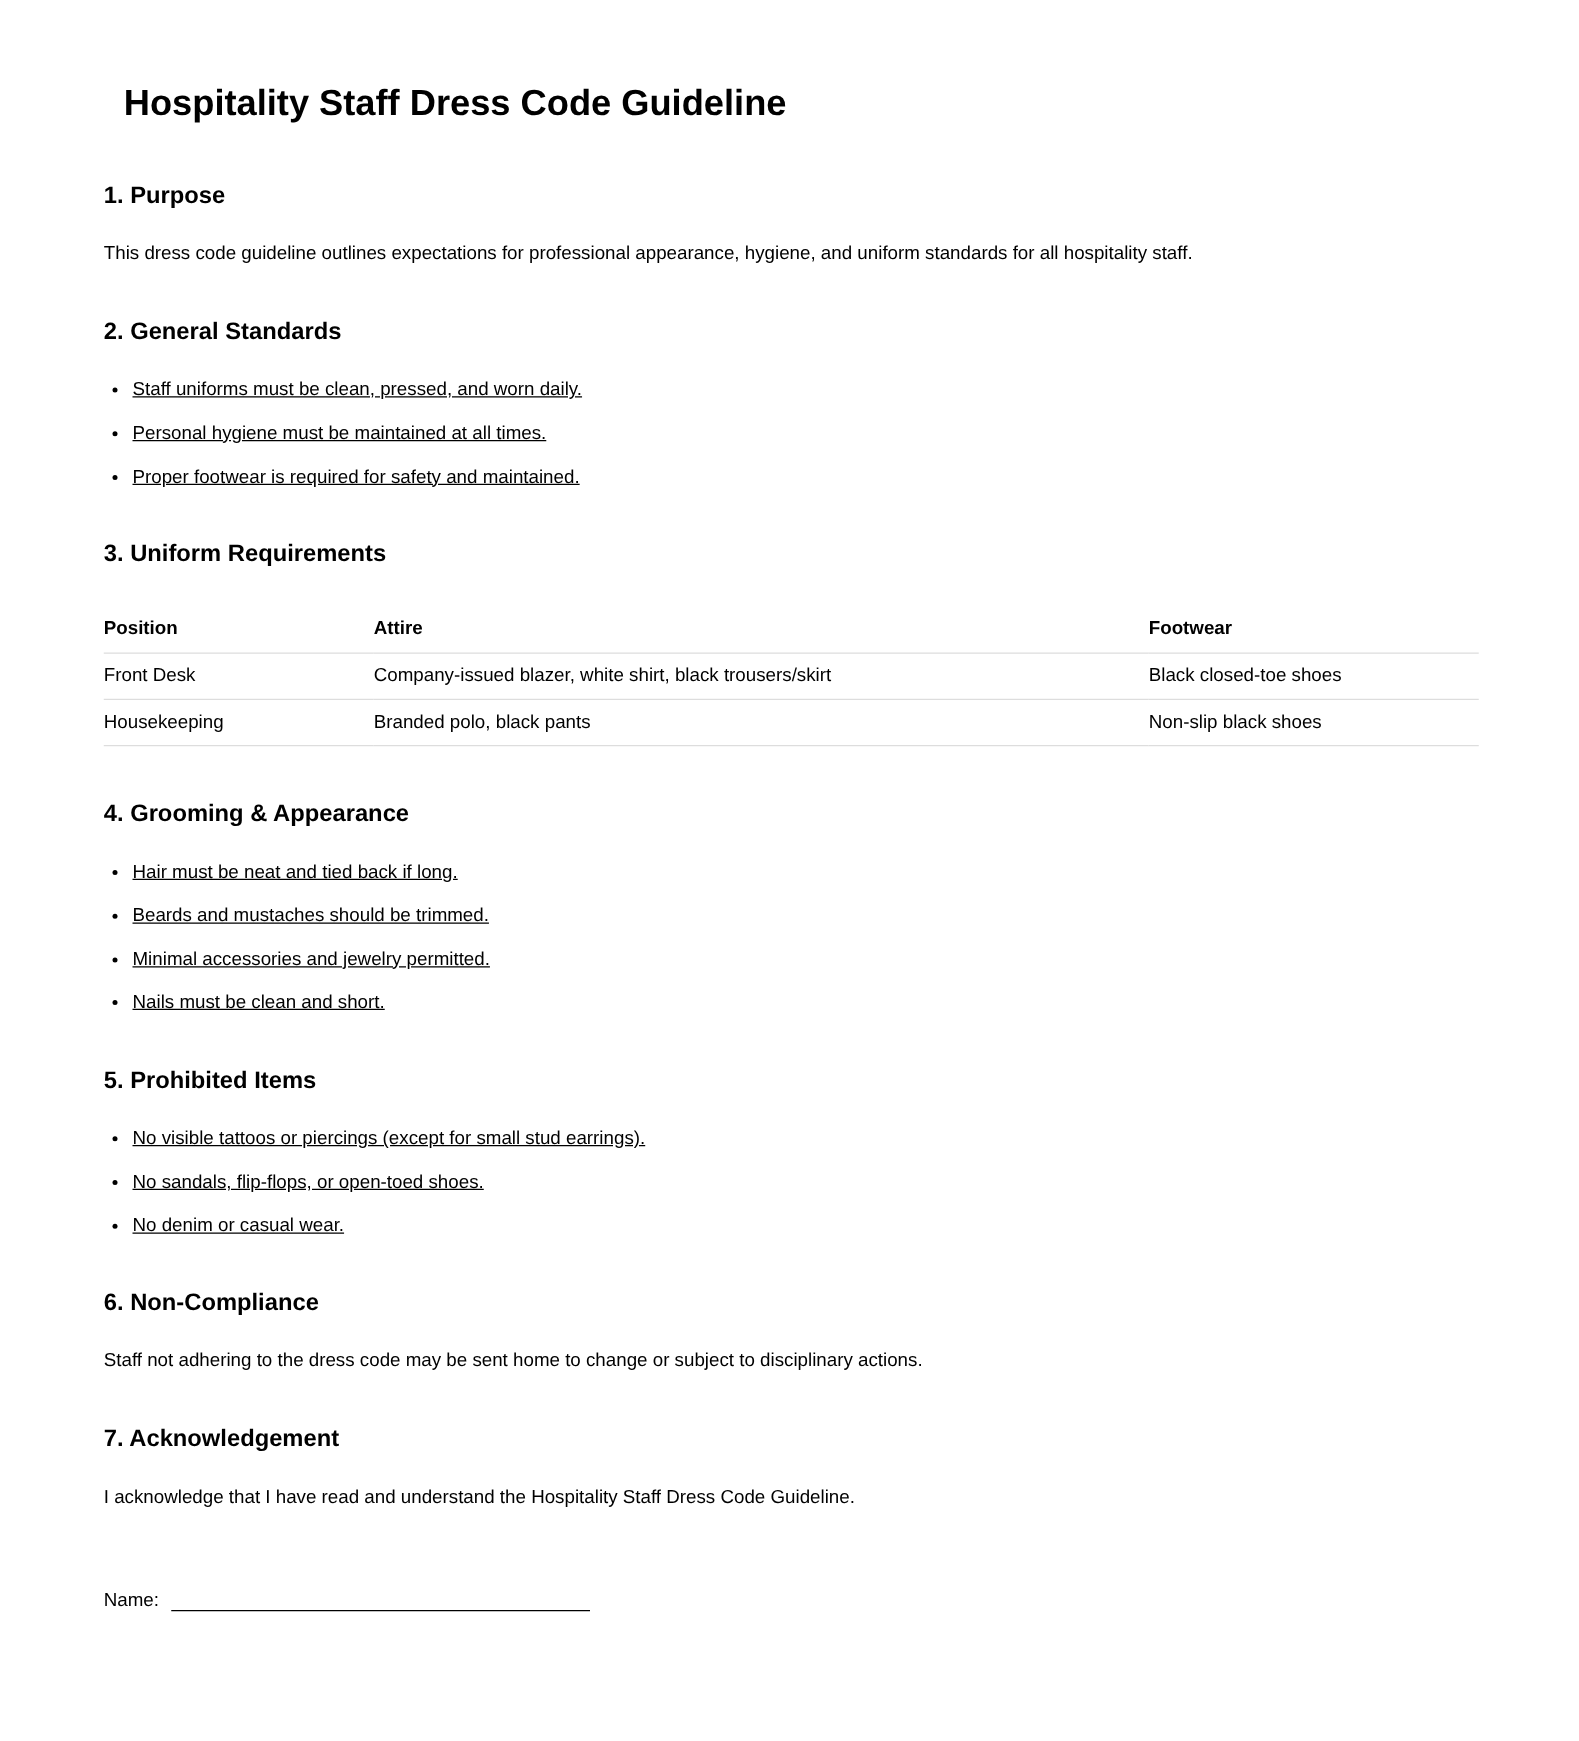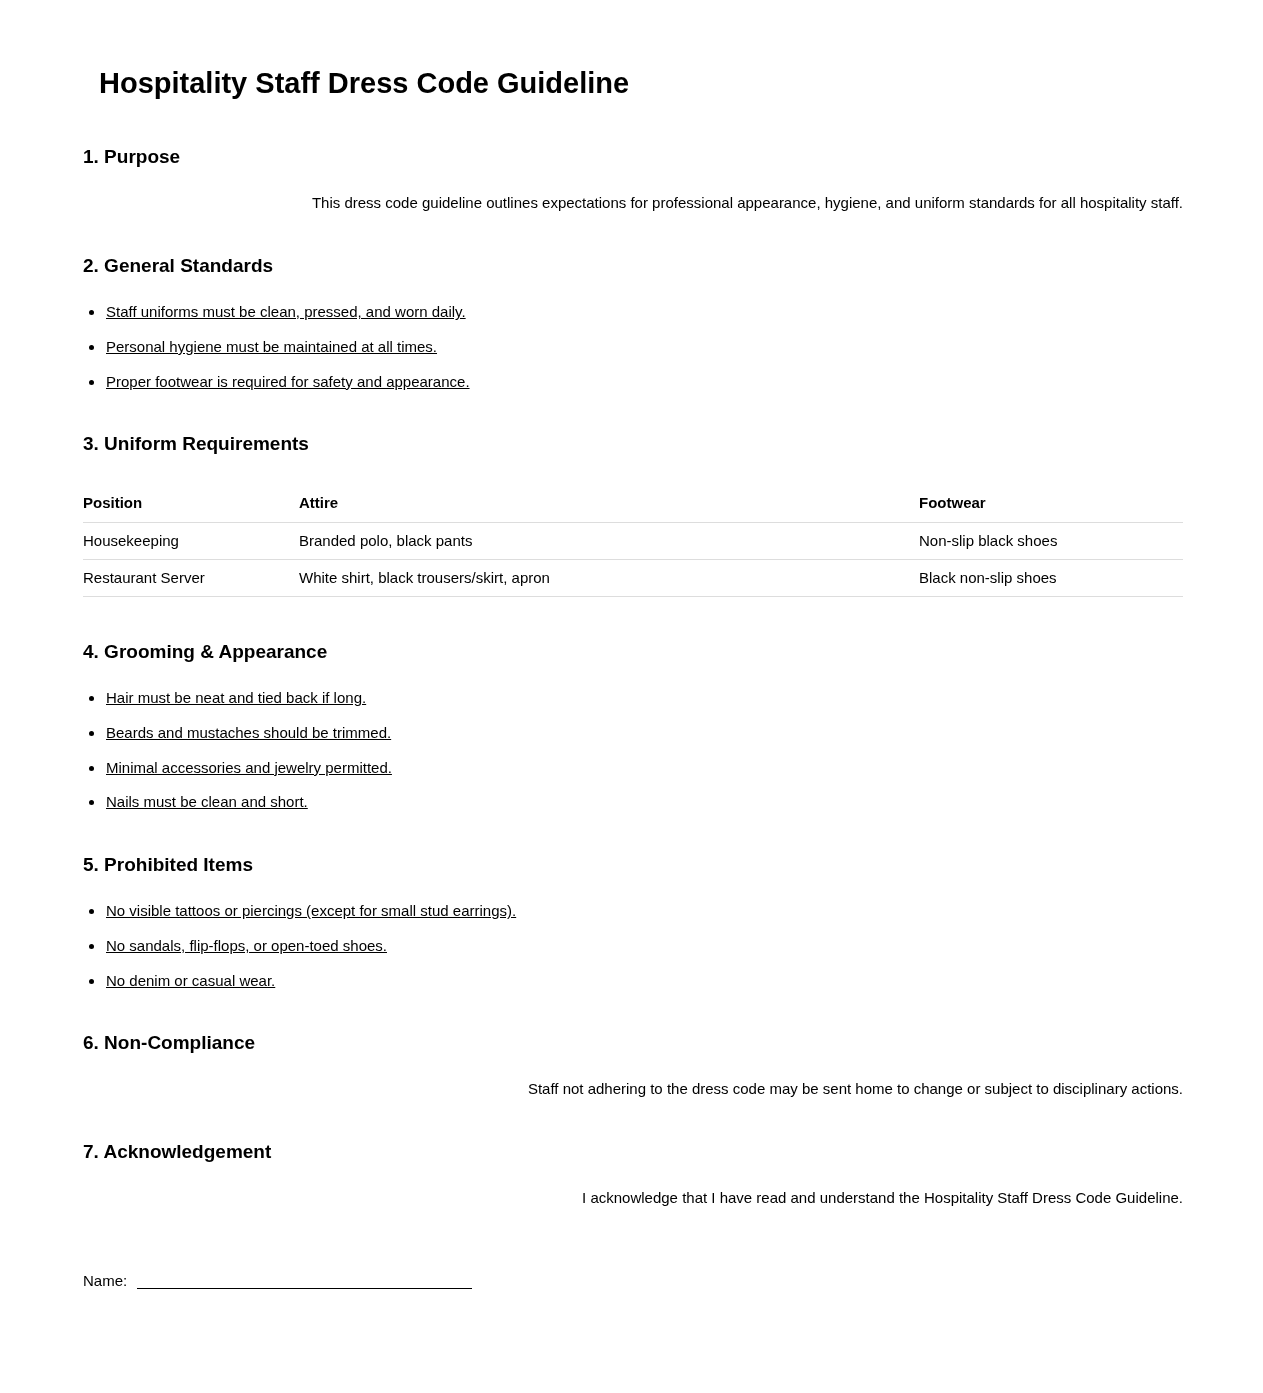--- a/index.html
+++ b/index.html
@@ -20,21 +20,20 @@
   h2 {
     font-size: 19px;
     font-weight: bold;
     margin: 45px 0 28px 0;
     line-height: 1.05;
   }
   p {
     font-size: 15px;
     margin: 0;
     line-height: 1.05;
-    text-align: right;
   }
   ul {
     margin: 0;
     padding-left: 22px;
     font-size: 15px;
     text-decoration: underline;
   }
   li {
     margin: 0 0 19px 0;
     line-height: 1.05;
@@ -80,47 +79,47 @@
 
 <h1>Hospitality Staff Dress Code Guideline</h1>
 
 <h2>1. Purpose</h2>
 <p>This dress code guideline outlines expectations for professional appearance, hygiene, and uniform standards for all hospitality staff.</p>
 
 <h2>2. General Standards</h2>
 <ul>
   <li>Staff uniforms must be clean, pressed, and worn daily.</li>
   <li>Personal hygiene must be maintained at all times.</li>
-  <li>Proper footwear is required for safety and appearance.</li>
+  <li>Proper footwear is required for safety and maintained.</li>
 </ul>
 
 <h2>3. Uniform Requirements</h2>
 <table>
   <colgroup>
     <col class="c-position">
     <col class="c-attire">
     <col class="c-footwear">
   </colgroup>
   <thead>
     <tr>
       <th>Position</th>
       <th>Attire</th>
       <th>Footwear</th>
     </tr>
   </thead>
   <tbody>
     <tr>
+      <td>Front Desk</td>
+      <td>Company-issued blazer, white shirt, black trousers/skirt</td>
+      <td>Black closed-toe shoes</td>
+    </tr>
+    <tr>
       <td>Housekeeping</td>
       <td>Branded polo, black pants</td>
       <td>Non-slip black shoes</td>
-    </tr>
-    <tr>
-      <td>Restaurant Server</td>
-      <td>White shirt, black trousers/skirt, apron</td>
-      <td>Black non-slip shoes</td>
     </tr>
   </tbody>
 </table>
 
 <h2>4. Grooming &amp; Appearance</h2>
 <ul>
   <li>Hair must be neat and tied back if long.</li>
   <li>Beards and mustaches should be trimmed.</li>
   <li>Minimal accessories and jewelry permitted.</li>
   <li>Nails must be clean and short.</li>

